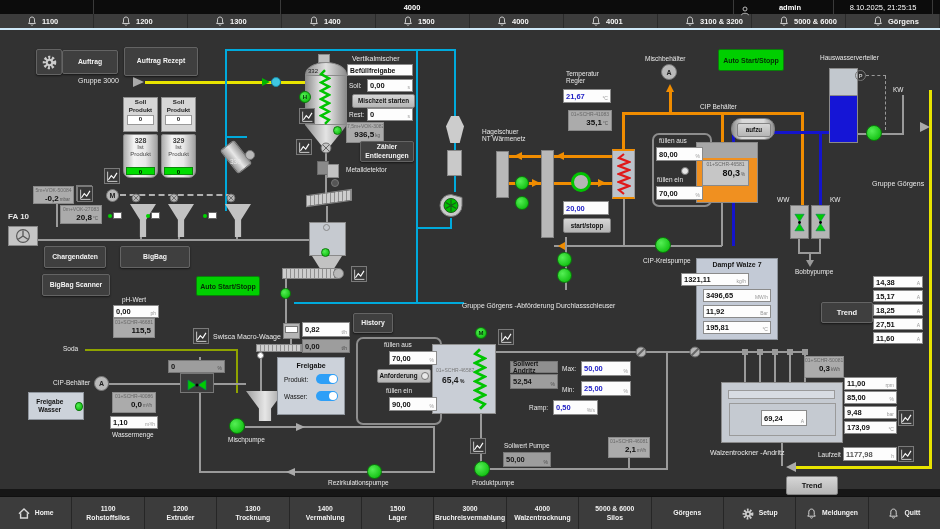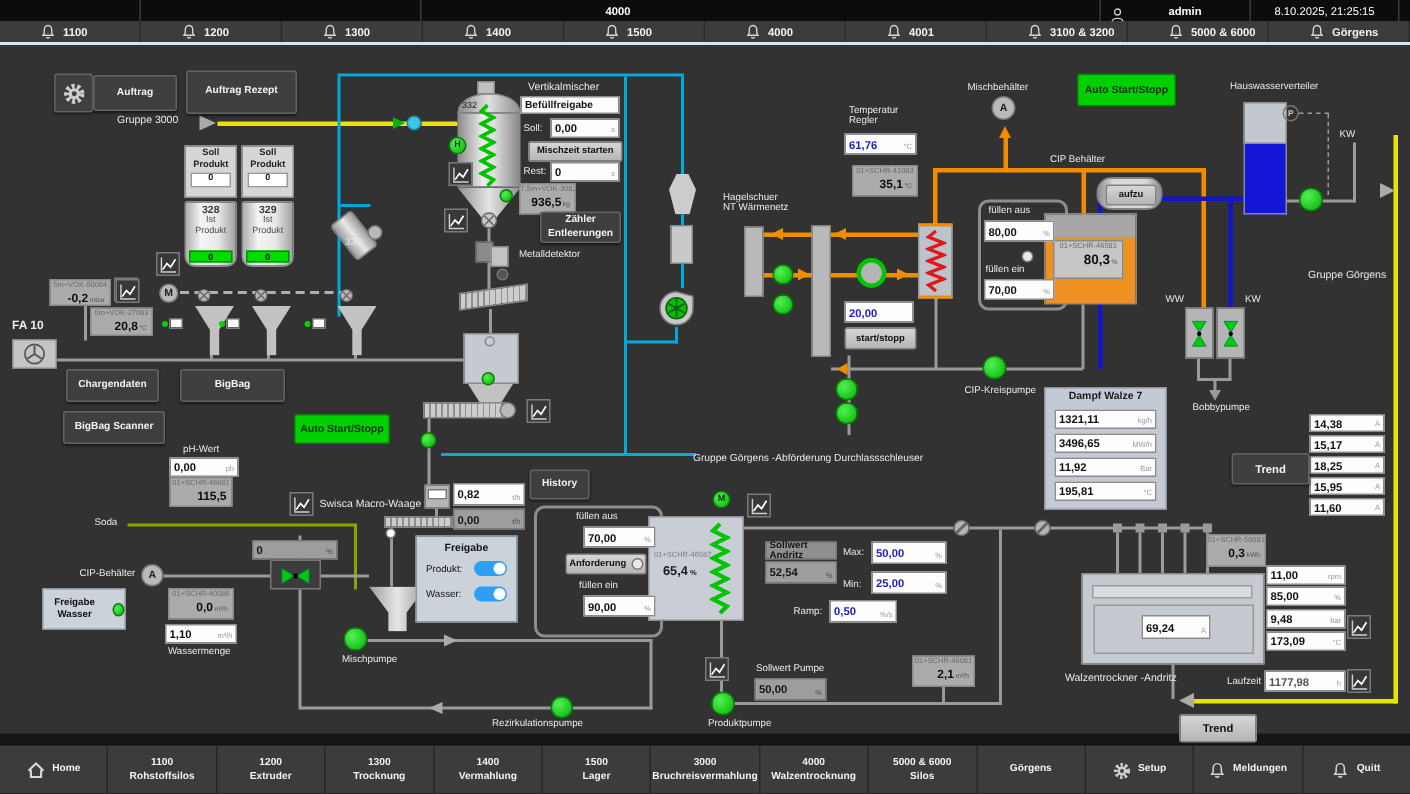--- a/index.html
+++ b/index.html
@@ -589,21 +589,21 @@
   <div class="dot" style="left:515px;top:176px;width:14px;height:14px;"></div>
   <div class="dot" style="left:515px;top:196px;width:14px;height:14px;"></div>
   <div class="shape" style="left:571px;top:172px;width:20px;height:20px;border-radius:50%;background:#b5b5b5;border:3px solid #00c400;z-index:3;"></div>
   <div class="shape" style="left:612px;top:149px;width:23px;height:50px;background:#bcc3cb;border:1px solid #999;border-top:2px solid #f08c00;border-bottom:2px solid #f08c00;display:flex;align-items:center;justify-content:center;z-index:2;">
       <span class="shape" style="position:static;width:14px;height:42px;"><svg width="100%" height="100%" viewBox="0 0 14 42" preserveAspectRatio="none">
           <path d="M7 1 L2 5 L12 9 L2 13 L12 17 L2 21 L12 25 L2 29 L12 33 L2 37 L7 41" stroke="#e01818" stroke-width="2.2" fill="none"></path>
         </svg></span>
     </div>
   <div class="lbl" style="left:566px;top:70px;"><span>Temperatur</span><br><span>Regler</span></div>
   <div class="inp blue" style="left:563px;top:89px;width:48px;height:14px;">
-      <span>61,76</span>
+      <span>21,67</span>
       <span class="u">°C</span>
     </div>
   <div class="sensor" style="left:568px;top:110px;width:44px;height:21px;">
     <div class="hdr">01+SCHR-41083</div>
     <div class="val">
         <span>35,1</span>
         <span class="su">°C</span>
       </div>
   </div>
   <div class="inp blue" style="left:563px;top:201px;width:46px;height:14px;">
@@ -664,21 +664,21 @@
       <span class="shape" style="position:static;width:11px;height:19px;"><svg width="100%" height="100%" viewBox="0 0 12 20">
           <path d="M1 1 L11 1 L6 9 Z" fill="#00cc00" stroke="#085" stroke-width="0.7"></path>
           <path d="M1 19 L11 19 L6 11 Z" fill="#00cc00" stroke="#085" stroke-width="0.7"></path>
           <circle cx="6" cy="10" r="1.6" fill="#000"></circle>
         </svg></span>
     </div>
   <div class="lbl" style="left:795px;top:268px;">Bobbypumpe</div>
 
   <div class="panel" style="left:696px;top:258px;width:82px;height:82px;background:#c3cad6;"></div>
   <div class="lbl dk" style="left:700px;top:261px;width:74px;text-align:center;font-size:7px;font-weight:bold;">Dampf Walze 7</div>
-  <div class="inp" style="left:703px;top:273px;width:68px;height:13px;">
+  <div class="inp" style="left:681px;top:273px;width:68px;height:13px;">
       <span>1321,11</span>
       <span class="u">kg/h</span>
     </div>
   <div class="inp" style="left:703px;top:289px;width:68px;height:13px;">
       <span>3496,65</span>
       <span class="u">MW/h</span>
     </div>
   <div class="inp" style="left:703px;top:305px;width:68px;height:13px;">
       <span>11,92</span>
       <span class="u">Bar</span>
@@ -695,21 +695,21 @@
     </div>
   <div class="inp" style="left:873px;top:290px;width:50px;height:12px;">
       <span>15,17</span>
       <span class="u">A</span>
     </div>
   <div class="inp" style="left:873px;top:304px;width:50px;height:12px;">
       <span>18,25</span>
       <span class="u">A</span>
     </div>
   <div class="inp" style="left:873px;top:318px;width:50px;height:12px;">
-      <span>15,95</span>
+      <span>27,51</span>
       <span class="u">A</span>
     </div>
   <div class="inp" style="left:873px;top:332px;width:50px;height:12px;">
       <span>11,60</span>
       <span class="u">A</span>
     </div>
 
   <div class="sensor" style="left:804px;top:356px;width:40px;height:22px;">
     <div class="hdr">01+SCHR-50081</div>
     <div class="val">

